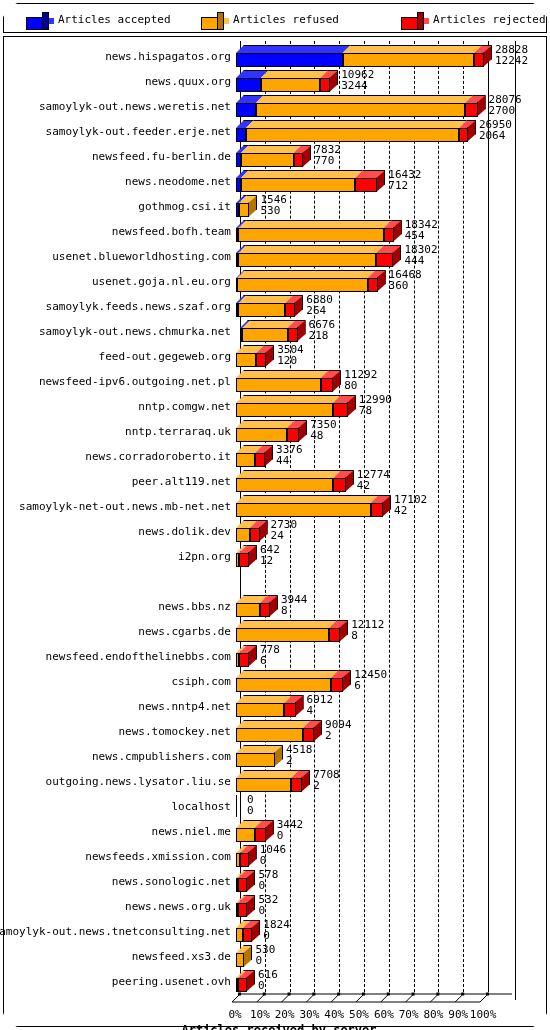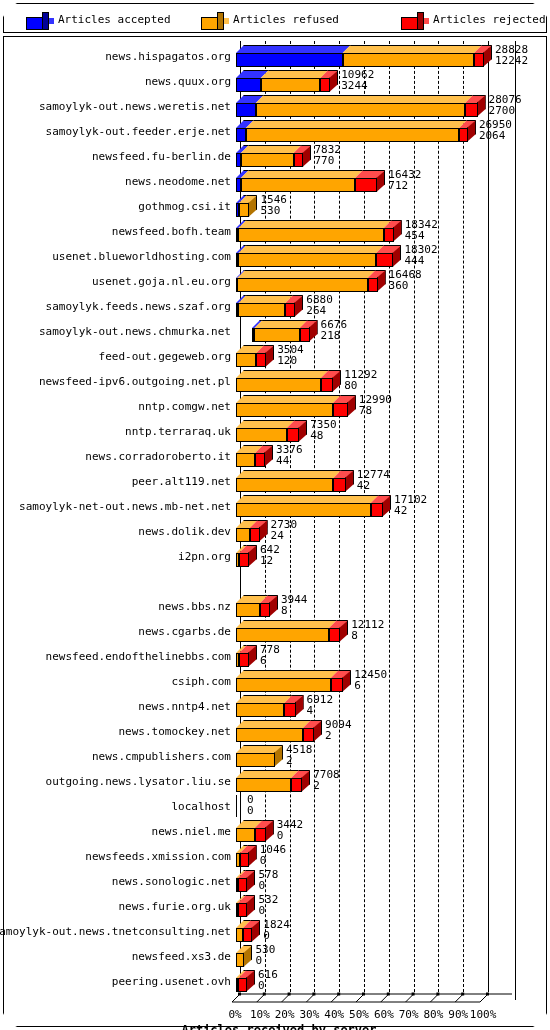--- a/index.html
+++ b/index.html
@@ -332,21 +332,21 @@
               <div style="position: absolute; left: 0px; top: 0px; width: 17.92px; height: 8px; border-top: 1px solid rgb(0, 0, 0); box-sizing: border-box; clip-path: polygon(8px 0px, 100% 0px, 9.92px 100%, 0px 100%);"></div>
               <div style="position: absolute; left: 8.92px; top: 0px; width: 9px; height: 22px; background: rgb(160, 0, 0); border: 1px solid rgb(0, 0, 0); box-sizing: border-box; clip-path: polygon(100% 0px, 100% 14px, 0px 100%, 0px 8px);"></div>
               <div class="face" style="width: 9.92px; background: rgb(255, 0, 0);"></div>
             </div>
             <div class="vals v1" style="left: 70.272px;">6880</div>
             <div class="vals v2" style="left: 70.272px;">264</div>
           </div>
         </div>
         <div class="row" style="top: 282px; text-decoration: underline;">
           <div class="row-label">samoylyk-out.news.chmurka.net</div>
-          <div class="bar-wrap" style="left: 252px; width: 296px;">
+          <div class="bar-wrap" style="left: 240px; width: 296px;">
             <div class="seg" style="left: 0px; top: 2px; width: 2.48px; height: 22px;">
               <div style="position: absolute; left: 0px; top: 0px; width: 10.48px; height: 8px; background: rgb(51, 51, 255); clip-path: polygon(8px 0px, 100% 0px, 2.48px 100%, 0px 100%);"></div>
               <div style="position: absolute; left: 0px; top: 0px; width: 10.48px; height: 8px; border-top: 1px solid rgb(0, 0, 0); box-sizing: border-box; clip-path: polygon(8px 0px, 100% 0px, 2.48px 100%, 0px 100%);"></div>
               <div class="face" style="width: 2.48px; background: rgb(0, 0, 255);"></div>
             </div>
             <div class="seg" style="left: 2.48px; top: 2px; width: 45.136px; height: 22px;">
               <div style="position: absolute; left: 0px; top: 0px; width: 53.136px; height: 8px; background: rgb(255, 192, 77); clip-path: polygon(8px 0px, 100% 0px, 45.136px 100%, 0px 100%);"></div>
               <div style="position: absolute; left: 0px; top: 0px; width: 53.136px; height: 8px; border-top: 1px solid rgb(0, 0, 0); box-sizing: border-box; clip-path: polygon(8px 0px, 100% 0px, 45.136px 100%, 0px 100%);"></div>
               <div class="face" style="width: 45.136px; background: rgb(255, 165, 0);"></div>
             </div>
@@ -717,21 +717,21 @@
               <div style="position: absolute; left: 0px; top: 0px; width: 17.424px; height: 8px; background: rgb(255, 77, 77); clip-path: polygon(8px 0px, 100% 0px, 9.424px 100%, 0px 100%);"></div>
               <div style="position: absolute; left: 0px; top: 0px; width: 17.424px; height: 8px; border-top: 1px solid rgb(0, 0, 0); box-sizing: border-box; clip-path: polygon(8px 0px, 100% 0px, 9.424px 100%, 0px 100%);"></div>
               <div style="position: absolute; left: 8.424px; top: 0px; width: 9px; height: 22px; background: rgb(160, 0, 0); border: 1px solid rgb(0, 0, 0); box-sizing: border-box; clip-path: polygon(100% 0px, 100% 14px, 0px 100%, 0px 8px);"></div>
               <div class="face" style="width: 9.424px; background: rgb(255, 0, 0);"></div>
             </div>
             <div class="vals v1" style="left: 22.408px;">578</div>
             <div class="vals v2" style="left: 22.408px;">0</div>
           </div>
         </div>
         <div class="row" style="top: 857px;">
-          <div class="row-label">news.furie.org.uk</div>
+          <div class="row-label">news.news.org.uk</div>
           <div class="bar-wrap" style="left: 236px; width: 296px;">
             <div class="seg" style="left: 0px; top: 2px; width: 1.984px; height: 22px;">
               <div style="position: absolute; left: 0px; top: 0px; width: 9.984px; height: 8px; background: rgb(255, 192, 77); clip-path: polygon(8px 0px, 100% 0px, 1.984px 100%, 0px 100%);"></div>
               <div style="position: absolute; left: 0px; top: 0px; width: 9.984px; height: 8px; border-top: 1px solid rgb(0, 0, 0); box-sizing: border-box; clip-path: polygon(8px 0px, 100% 0px, 1.984px 100%, 0px 100%);"></div>
               <div class="face" style="width: 1.984px; background: rgb(255, 165, 0);"></div>
             </div>
             <div class="seg" style="left: 1.984px; top: 2px; width: 9.424px; height: 22px;">
               <div style="position: absolute; left: 0px; top: 0px; width: 17.424px; height: 8px; background: rgb(255, 77, 77); clip-path: polygon(8px 0px, 100% 0px, 9.424px 100%, 0px 100%);"></div>
               <div style="position: absolute; left: 0px; top: 0px; width: 17.424px; height: 8px; border-top: 1px solid rgb(0, 0, 0); box-sizing: border-box; clip-path: polygon(8px 0px, 100% 0px, 9.424px 100%, 0px 100%);"></div>
               <div style="position: absolute; left: 8.424px; top: 0px; width: 9px; height: 22px; background: rgb(160, 0, 0); border: 1px solid rgb(0, 0, 0); box-sizing: border-box; clip-path: polygon(100% 0px, 100% 14px, 0px 100%, 0px 8px);"></div>

